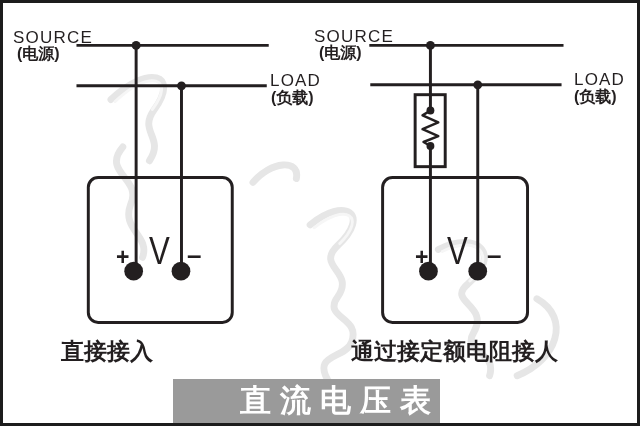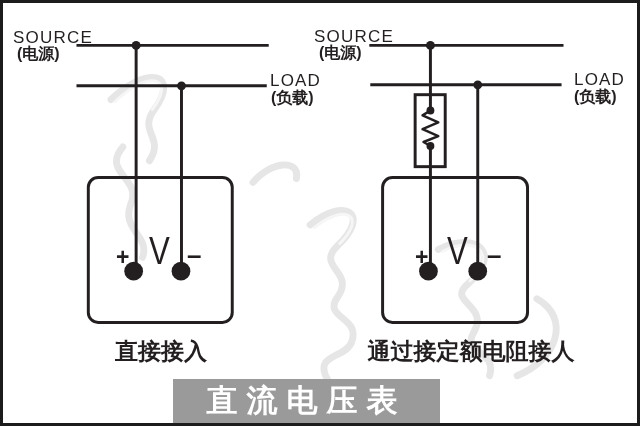--- a/index.html
+++ b/index.html
@@ -14,24 +14,24 @@
     color:#231f20;
   }
   .art{position:absolute;left:0;top:0;width:100%;height:100%;}
   .lbl{position:absolute;white-space:nowrap;line-height:1.05;}
   .en{font-size:17px;letter-spacing:1.2px;font-weight:500;}
   .cn-sub{font-size:16px;font-weight:700;}
   .res-lbl{font-size:19px;font-weight:700;}
   .plus{font-size:23px;font-weight:700;}
   .vletter{font-size:38px;font-weight:500;transform:scaleX(.82);transform-origin:left top;}
   .minus{font-size:26px;font-weight:700;}
-  .caption{font-size:23px;font-weight:600;text-align:center;}
+  .caption{font-size:23px;font-weight:600;}
   .banner{
     position:absolute;left:170px;top:376px;width:267px;height:44px;
-    display:flex;align-items:center;justify-content:center;
+    display:flex;align-items:center;justify-content:flex-end;
     font-size:31px;font-weight:600;letter-spacing:9px;
   }
 </style>
 </head>
 <body>
 
 <div class="stage">
 
   <svg class="art" viewBox="0 0 640 426">
 

